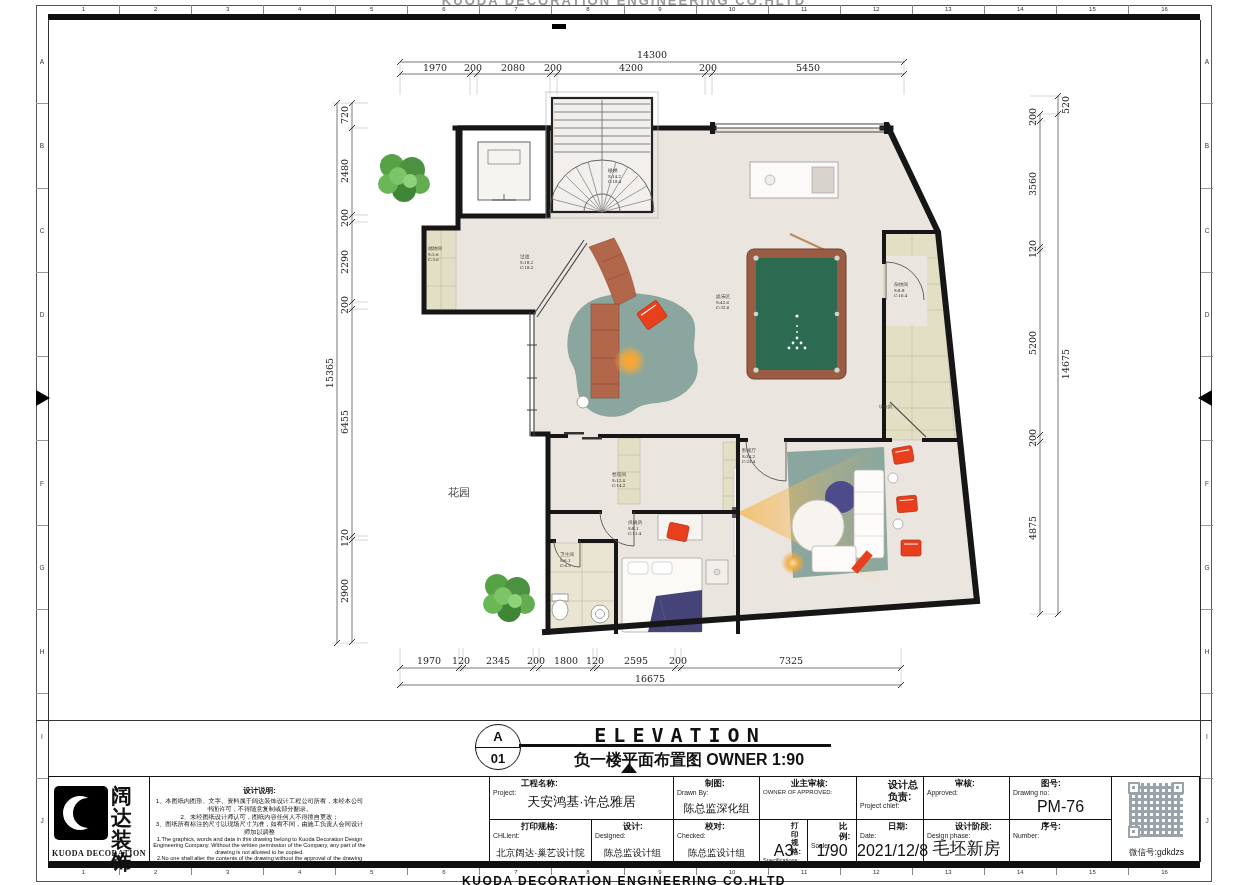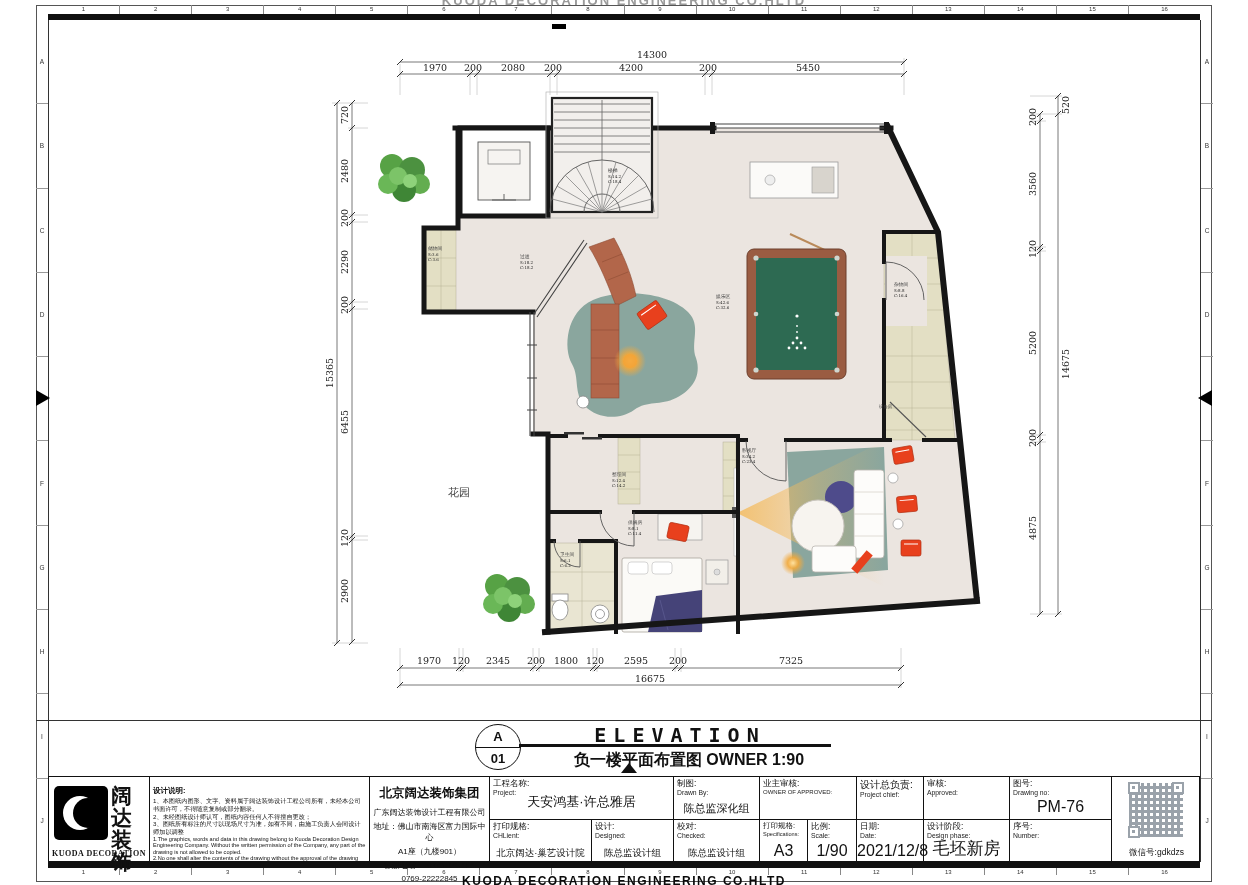--- a/index.html
+++ b/index.html
@@ -34,28 +34,28 @@
   .ev-circle .bot{top:50%;}
   .ev-line{left:519px;top:744px;width:312px;height:3px;background:#111;}
   .ev-title{left:540px;top:723px;width:280px;text-align:center;font-size:20px;font-weight:bold;
        letter-spacing:7px;font-family:"DejaVu Sans Mono","Liberation Mono",monospace;}
   .ev-sub{left:524px;top:750px;width:330px;text-align:center;font-size:16px;font-weight:bold;color:#111;}
   .ev-tri{left:621px;top:763px;width:0;height:0;border-left:8px solid transparent;
        border-right:8px solid transparent;border-bottom:10px solid #111;}
   
   .tb{left:48px;top:776px;width:1152px;height:86px;border:1.5px solid #111;box-sizing:border-box;background:#fff;}
   .tb .cell{position:absolute;box-sizing:border-box;border-left:1px solid #111;padding:2px 3px;}
-  .tb .cn{display:block;font-size:8.5px;font-weight:normal;line-height:1.15;}
+  .tb .cn{display:block;font-size:8.5px;font-weight:bold;line-height:1.15;margin-left:28px;}
   .tb .en{display:block;font-size:6.8px;line-height:1.1;color:#222;}
   .tb .val{position:absolute;left:0;right:0;bottom:3px;text-align:center;font-size:16px;}
   .logo-cell{left:0;top:0;width:100px;height:100%;border-left:none!important;}
   .logo-en{position:absolute;left:0;right:0;bottom:3px;text-align:center;font-size:8px;font-weight:bold;
        font-family:"Liberation Serif","DejaVu Serif",serif;letter-spacing:.5px;margin-top:17px;}
   .logo-cn{position:absolute;left:62px;top:8px;font-size:21px;font-weight:700;line-height:1.05;}
-  .notes-cell{left:100px;top:0;width:220px;height:100%;overflow:hidden;}
+  .notes-cell{left:100px;top:0;width:220px;height:100%;overflow:hidden;text-align:center;}
   .notes-cell .hd{font-size:7.5px;font-weight:bold;}
   .notes-cell .n-cn{font-size:6.2px;line-height:1.25;}
   .notes-cell .n-en{font-size:5.6px;line-height:1.15;color:#111;}
   .comp-cell{left:320px;top:0;width:120px;height:100%;text-align:center;}
   .comp-cell .c1{font-size:12.5px;font-weight:900;margin-top:6px;}
   .comp-cell .c2{font-size:8px;margin-top:5px;}
   .comp-cell .c3{font-size:8px;margin-top:3px;}
   .row-top{top:0;height:42px;}
   .row-bot{top:42px;height:44px;border-top:1px solid #111;}
   .qr-cell{left:1062px;top:0;width:90px;height:100%;}
@@ -486,28 +486,20 @@
   <div class="cell notes-cell">
     <span class="hd">设计说明:</span>
     <span class="n-cn" style="display:block">1、本图纸内图形、文字、资料属于阔达装饰设计工程公司所有，未经本公司 书面许可，不得随意复制或部分翻录。</span>
     <span class="n-cn" style="display:block">2、未经图纸设计师认可，图纸内容任何人不得擅自更改；</span>
     <span class="n-cn" style="display:block">3、图纸所有标注的尺寸以现场尺寸为准，如有不同，由施工负责人会同设计 师加以调整</span>
     <span class="n-en" style="display:block">1.The graphics, words and data in this drawing belong to Kuoda Decoration Design Engineering Company. Without the written permission of the Company, any part of the drawing is not allowed to be copied.</span>
     <span class="n-en" style="display:block">2.No one shall alter the contents of the drawing without the approval of the drawing designer;</span>
     
   </div>
 
-  <div class="cell comp-cell">
-    <div class="c1">北京阔达装饰集团</div>
-    <div class="c2">广东阔达装饰设计工程有限公司</div>
-    <div class="c3">地址：佛山市南海区富力国际中心</div>
-    <div class="c3">A1座（九楼901）</div>
-    <div class="c3">客服电话： 4006-678-321</div>
-    <div class="c3">0769-22222845</div>
-  </div>
 
   <div class="cell row-top" style="left:440px;width:184px">
     <span class="cn">工程名称:</span>
       <span class="en">Project:</span>
     <span class="val" style="font-size:13px;bottom:8px">天安鸿基·许总雅居</span>
   </div>
   <div class="cell row-bot" style="left:440px;width:102px">
     <span class="cn">打印规格:</span>
       <span class="en">CHLient:</span>
     <span class="val" style="font-size:9.5px">北京阔达·巢艺设计院</span>

